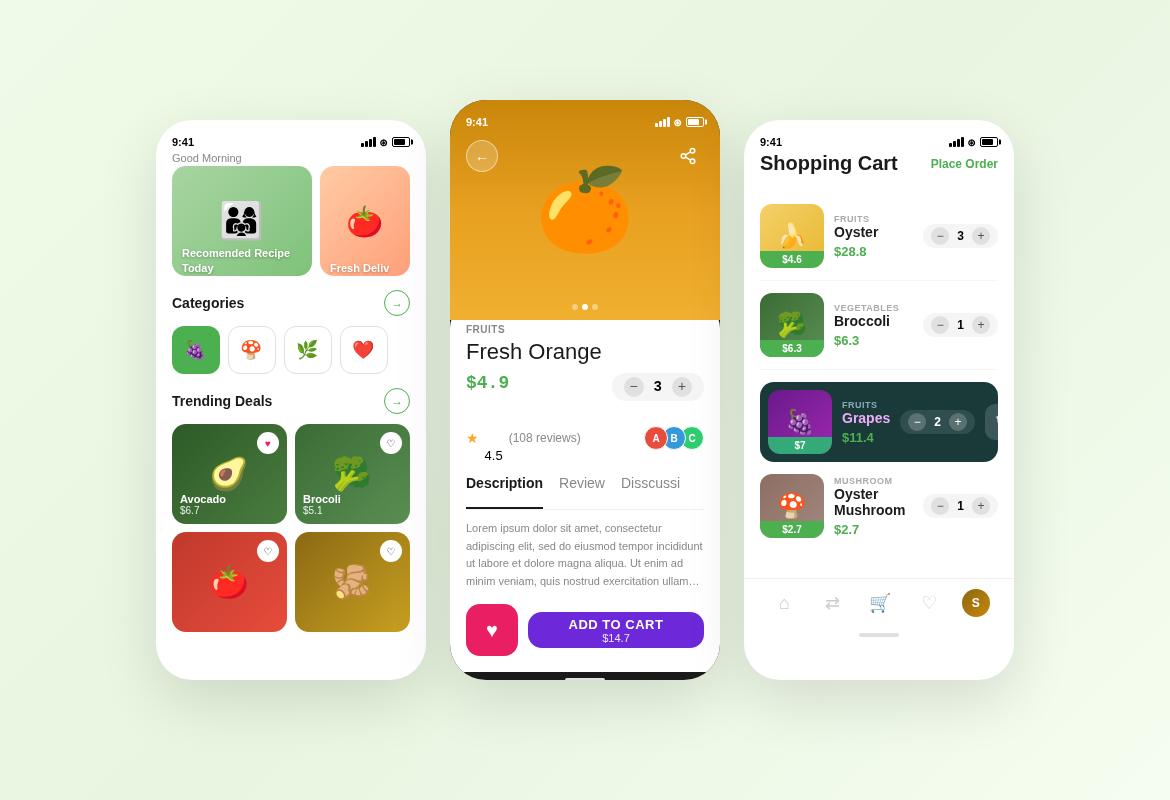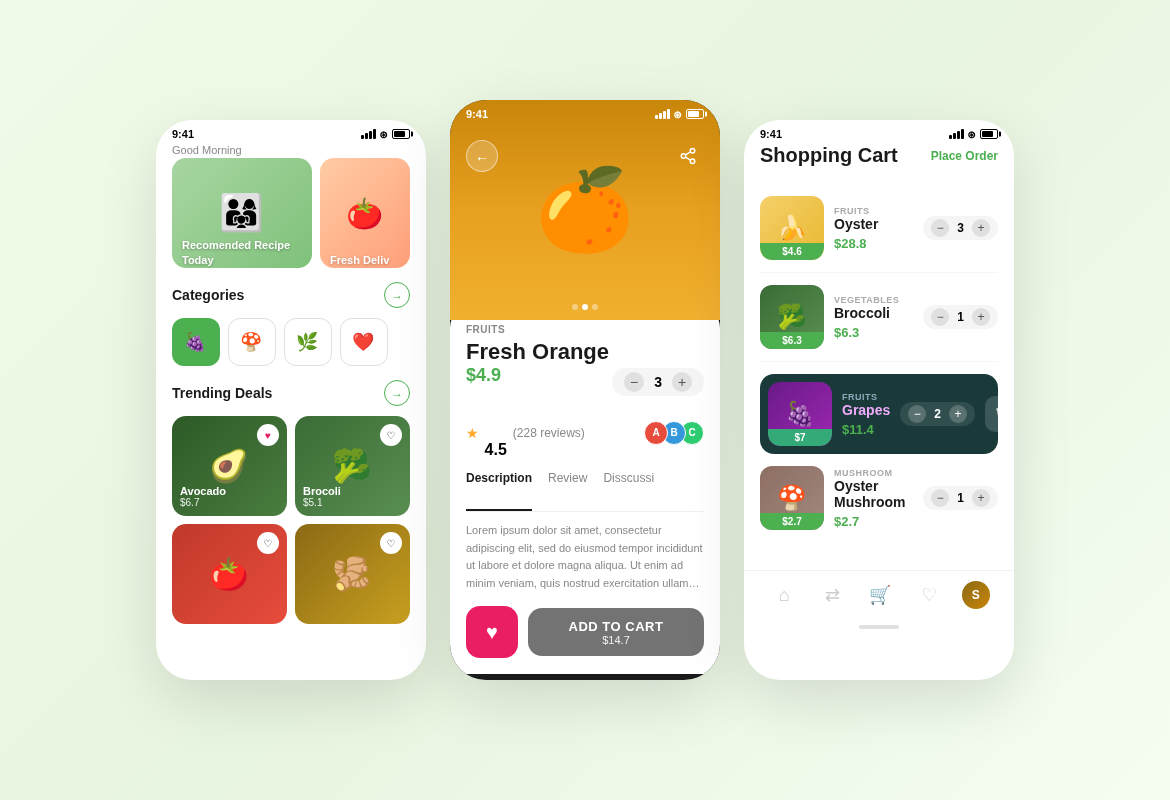--- a/index.html
+++ b/index.html
@@ -31,21 +31,21 @@
 
     .phone-1 { width: 270px; height: 560px; }
     .phone-2 { width: 270px; height: 580px; margin-top: -20px; }
     .phone-3 { width: 270px; height: 560px; }
 
     
     .status-bar {
       display: flex;
       justify-content: space-between;
       align-items: center;
-      padding: 8px 16px 4px;
+      padding: 16px 16px 4px;
       font-size: 11px;
       font-weight: 600;
     }
     .phone-2 .status-bar { background: transparent; position: absolute; top: 0; left: 0; right: 0; z-index: 10; color: #fff; }
     .status-icons { display: flex; gap: 4px; align-items: center; }
     .signal-bars { display: flex; gap: 1px; align-items: flex-end; }
     .signal-bars span {
       width: 3px;
       background: currentColor;
       border-radius: 1px;
@@ -217,61 +217,61 @@
       left: 50%;
       transform: translateX(-50%);
       display: flex; gap: 4px;
     }
     .dot { width: 6px; height: 6px; border-radius: 50%; }
     .dot-active { background: #fff; }
     .dot-inactive { background: rgba(255,255,255,0.4); }
 
     .product-detail { background: #fff; border-radius: 24px 24px 0 0; margin-top: -16px; padding: 20px 16px 16px; flex: 1; }
     .product-category { font-size: 10px; color: #888; text-transform: uppercase; font-weight: 600; letter-spacing: 0.5px; margin-bottom: 4px; }
-    .product-name { font-size: 22px; font-weight: 700; color: #1a1a1a; }
+    .product-name { font-size: 22px; font-weight: 400; color: #1a1a1a; margin-bottom: 8px; }
     .product-price { font-size: 18px; font-weight: 700; color: #4CAF50; margin-bottom: 10px; }
 
-    .qty-row { display: flex; justify-content: space-between; align-items: flex-end; margin-bottom: 10px; }
+    .qty-row { display: flex; justify-content: space-between; align-items: flex-start; margin-bottom: 10px; font-family: Liberation Mono, monospace; }
     .qty-control {
       display: flex; align-items: center; gap: 10px;
       background: #f5f5f5;
       border-radius: 20px;
       padding: 4px 12px;
     }
     .qty-btn {
       width: 20px; height: 20px;
       background: #e0e0e0;
       border-radius: 50%;
       display: flex; align-items: center; justify-content: center;
       font-size: 14px;
       cursor: pointer;
       color: #555;
     }
     .qty-num { font-size: 14px; font-weight: 600; }
 
     .rating-row { display: flex; align-items: center; gap: 6px; margin-bottom: 12px; }
     .star-icon { color: #FFA726; font-size: 14px; }
-    .rating-num { font-size: 16px; font-weight: 700; margin-top: 35px; }
+    .rating-num { font-size: 13px; font-weight: 400; margin-top: 35px; }
     .review-count { font-size: 12px; color: #888; }
     .reviewer-avatars { display: flex; margin-left: auto; }
     .avatar-circle {
       width: 24px; height: 24px;
       border-radius: 50%;
       border: 1.5px solid #fff;
       margin-left: -6px;
       display: flex; align-items: center; justify-content: center;
       font-size: 10px;
       font-weight: 700;
       color: #fff;
     }
 
     .tabs-row { display: flex; gap: 16px; border-bottom: 1px solid #f0f0f0; margin-bottom: 10px; }
     .tab-item {
-      font-size: 12px;
-      padding-bottom: 24px;
+      font-size: 14px;
+      padding-bottom: 16px;
       cursor: pointer;
       color: #888;
     }
     .tab-active {
       color: #1a1a1a;
       font-weight: 700;
       border-bottom: 2px solid #1a1a1a;
     }
 
     .description-text {
@@ -291,22 +291,22 @@
       background: #e91e63;
       border-radius: 14px;
       display: flex; align-items: center; justify-content: center;
       font-size: 20px;
       color: #fff;
       cursor: pointer;
       flex-shrink: 0;
     }
     .add-to-cart-btn {
       flex: 1;
-      height: 48px;
-      background: #737373;
+      height: 36px;
+      background: #6d28d9;
       border-radius: 14px;
       display: flex;
       flex-direction: column;
       align-items: center;
       justify-content: center;
       color: #fff;
       cursor: pointer;
     }
     .add-to-cart-label { font-size: 13px; font-weight: 700; letter-spacing: 0.5px; }
     .add-to-cart-price { font-size: 11px; opacity: 0.9; }
@@ -584,21 +584,21 @@
         <div class="qty-control">
           <div class="qty-btn">−</div>
           <span class="qty-num">3</span>
           <div class="qty-btn">+</div>
         </div>
       </div>
 
       <div class="rating-row">
         <span class="star-icon">★</span>
         <span class="rating-num">4.5</span>
-        <span class="review-count">(228 reviews)</span>
+        <span class="review-count">(108 reviews)</span>
         <div class="reviewer-avatars">
           <div class="avatar-circle" style="background:#e74c3c;z-index:3">A</div>
           <div class="avatar-circle" style="background:#3498db;z-index:2">B</div>
           <div class="avatar-circle" style="background:#2ecc71;z-index:1">C</div>
         </div>
       </div>
 
       <div class="tabs-row">
         <div class="tab-item tab-active">Description</div>
         <div class="tab-item">Review</div>

